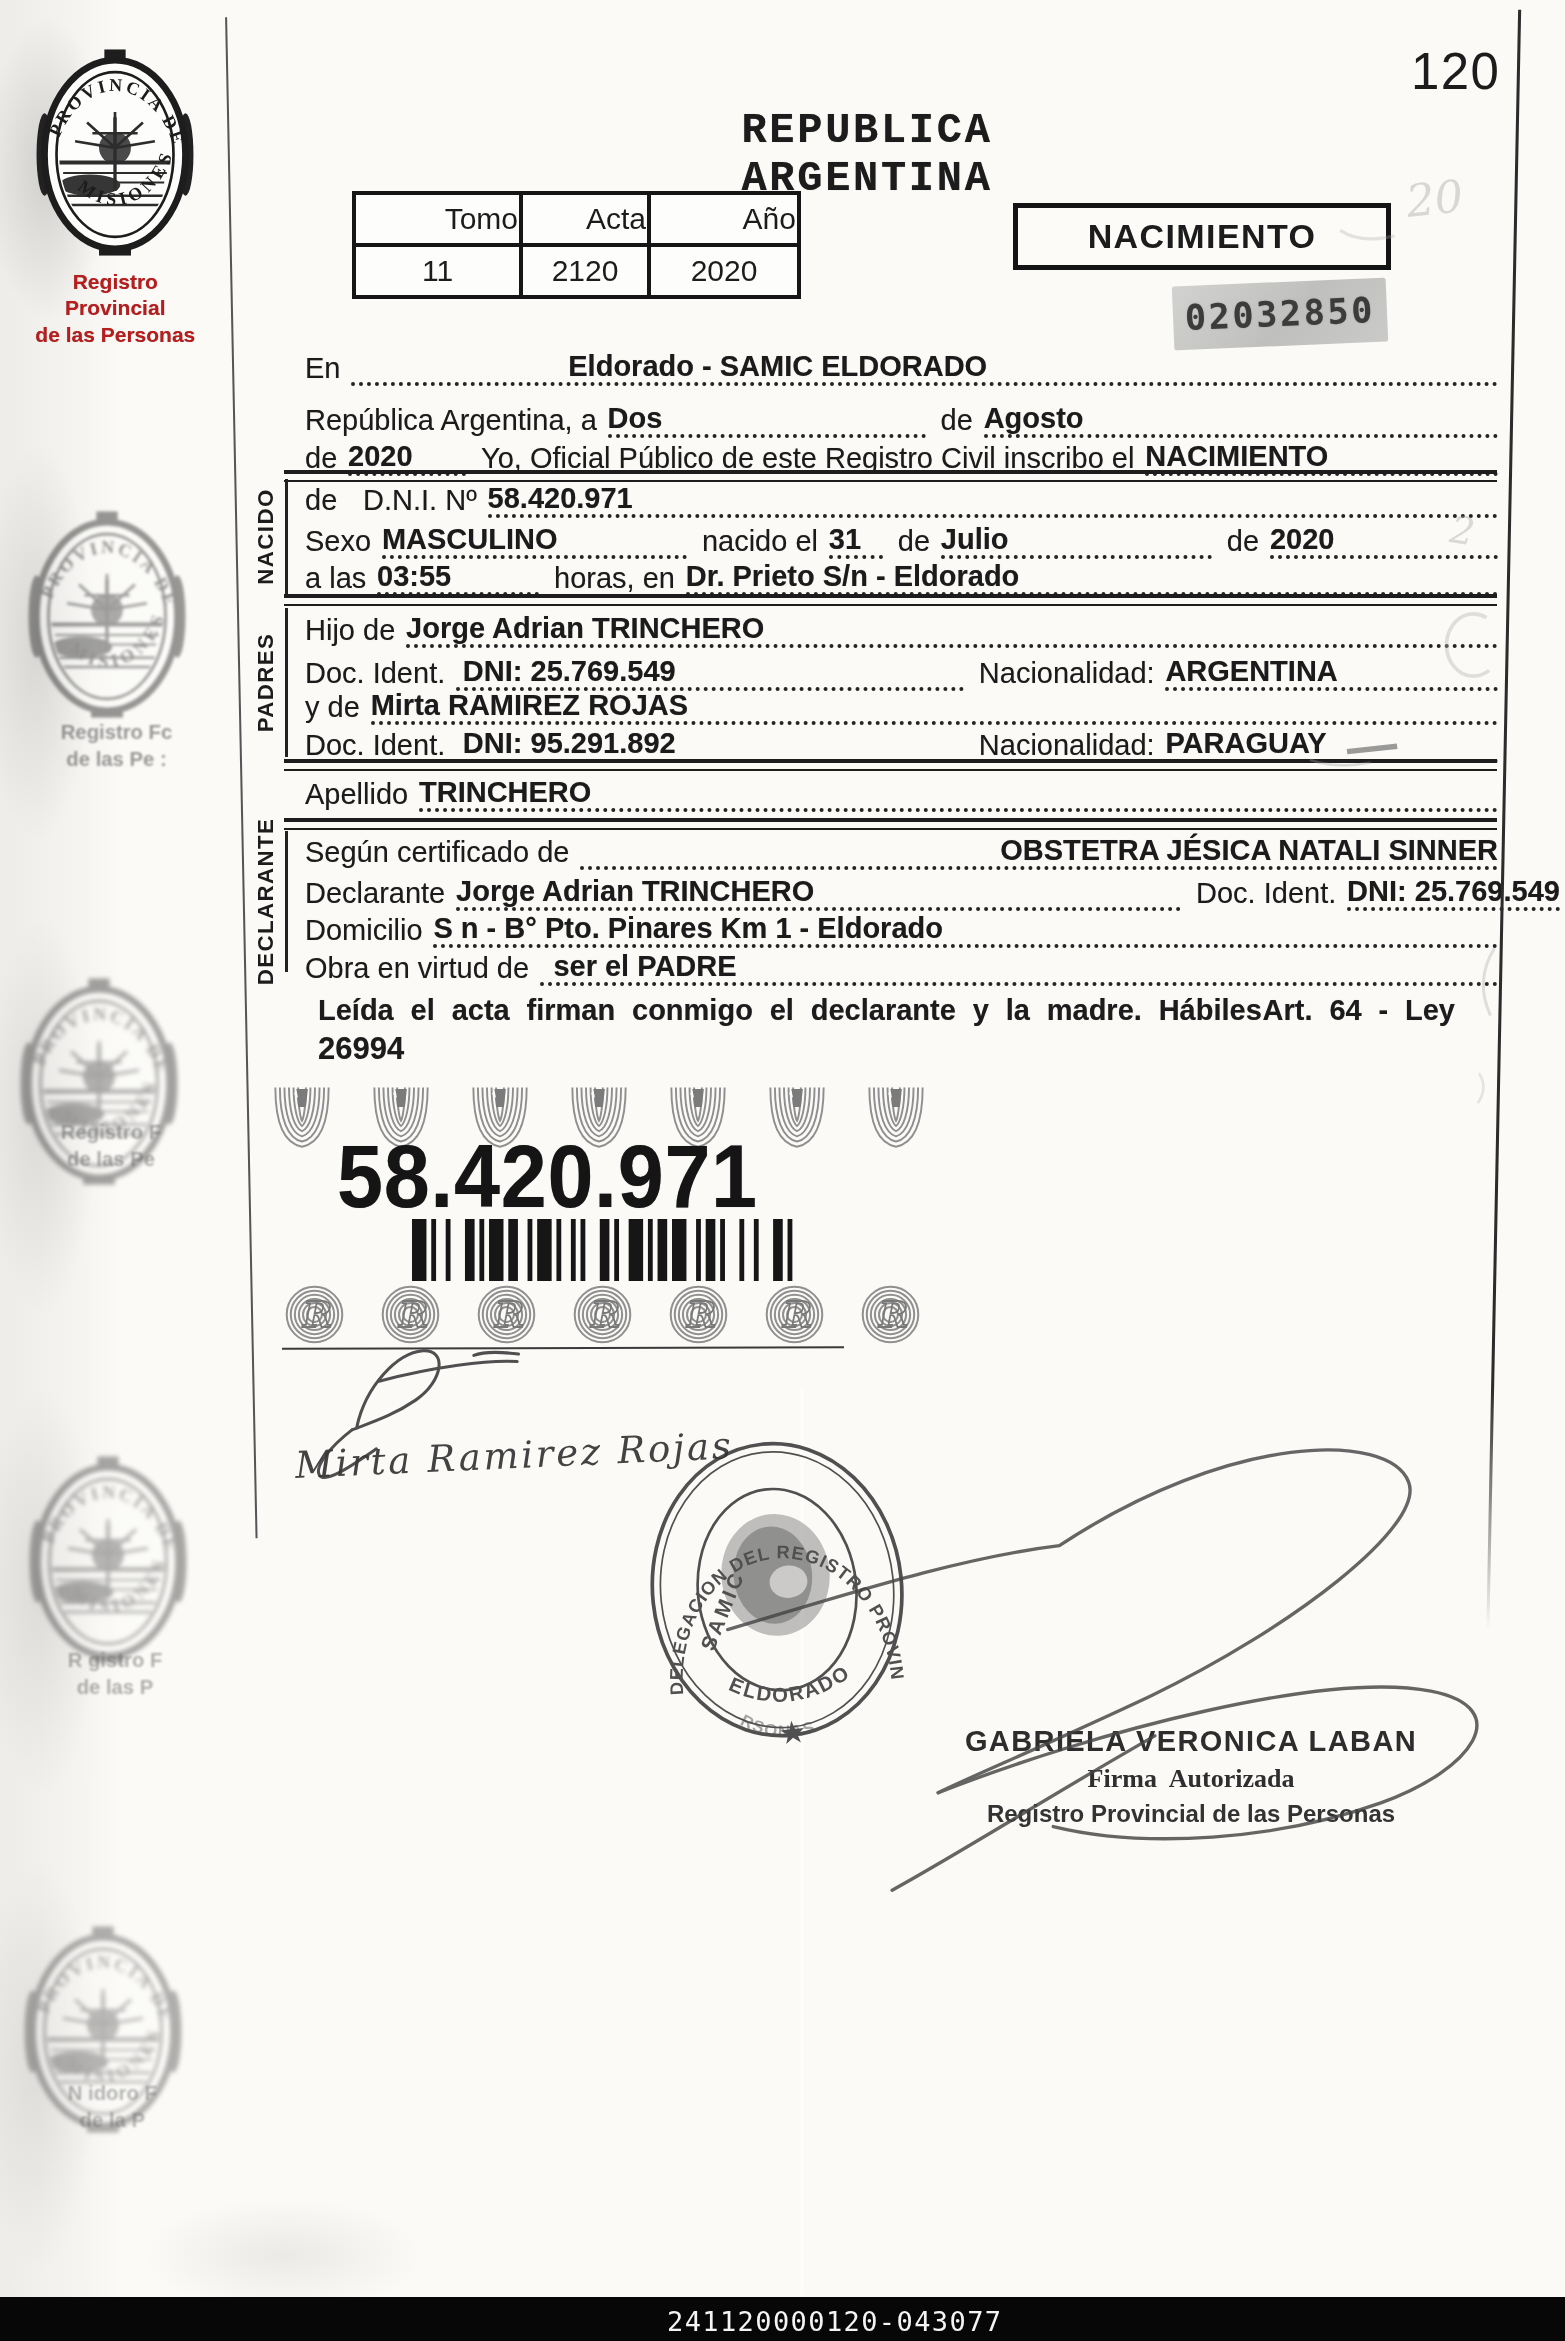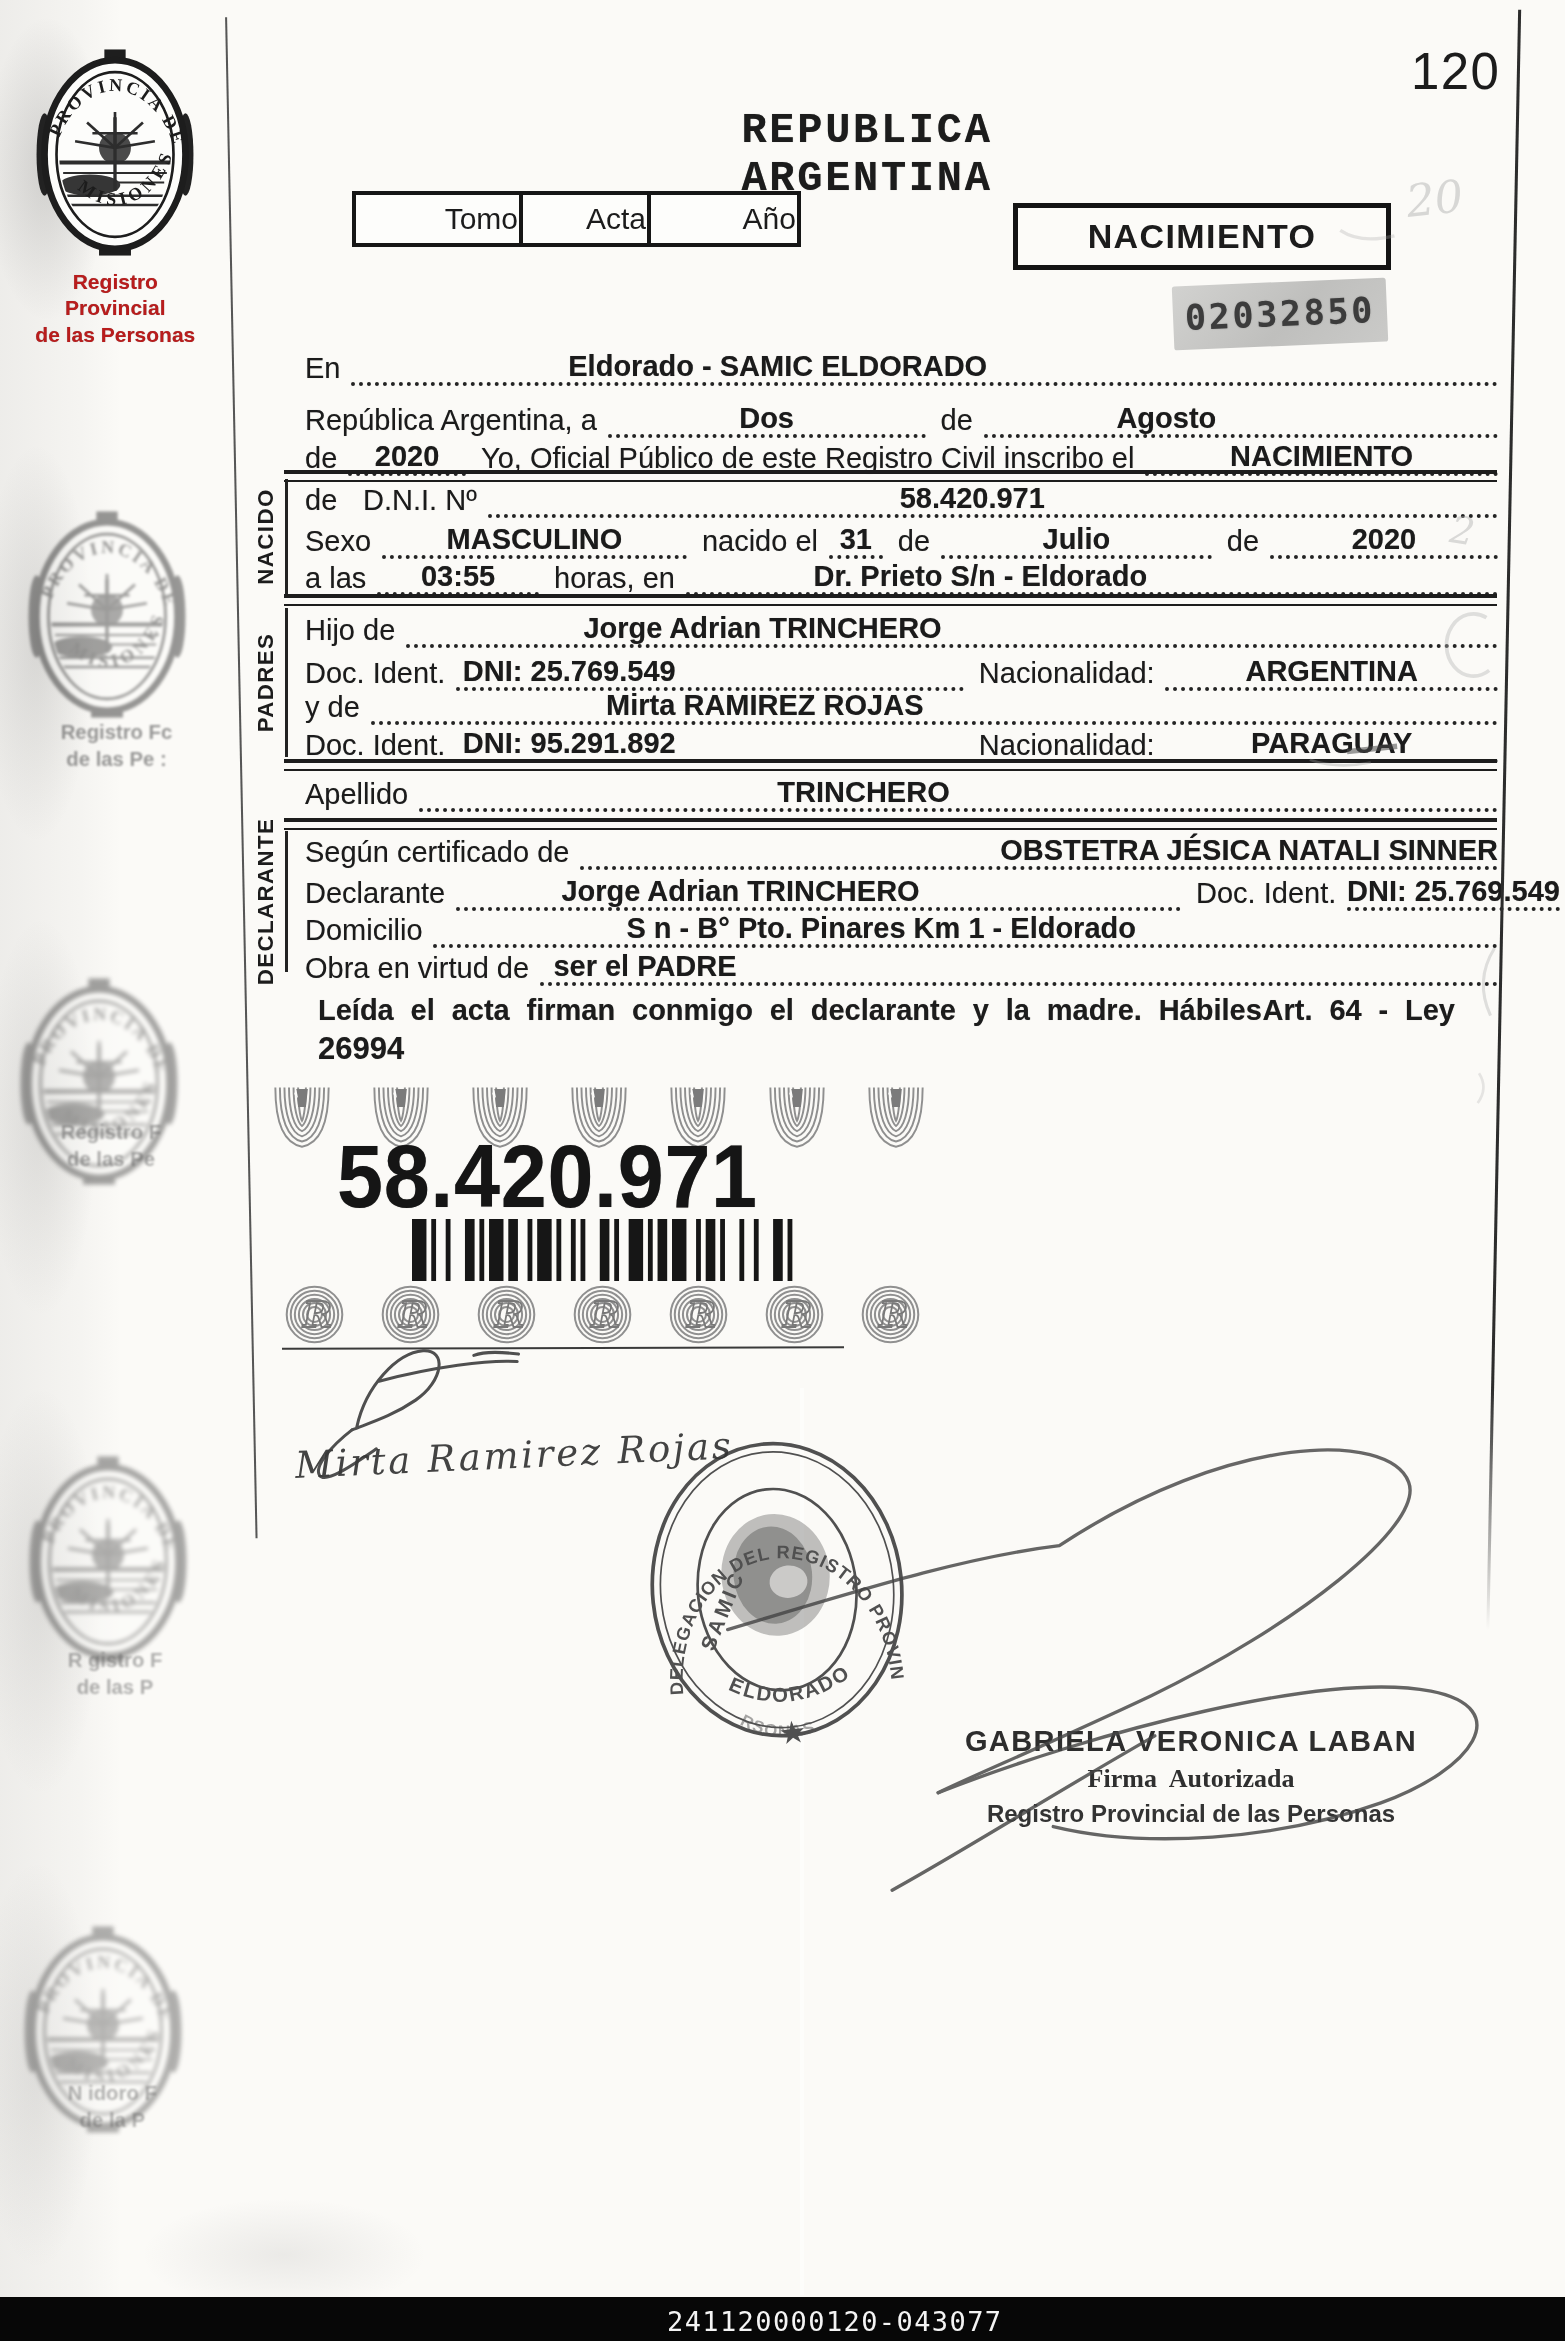--- a/index.html
+++ b/index.html
@@ -39,21 +39,21 @@
   
   .org-caption{left:20.3px;top:269px;width:190px;text-align:center;font-weight:bold;font-size:21px;line-height:1.25;
     color:#b91c1c;text-shadow:0 0 0.7px rgba(0,0,0,.4);}
   .faded-cap{position:absolute;width:203px;text-align:center;font-weight:bold;font-size:20.3px;line-height:1.35;
     color:#5c5c5c;filter:blur(1.1px);opacity:.62;}
   
   .row{position:absolute;left:305px;width:1193px;height:37px;display:flex;align-items:flex-end;
     font-size:29px;white-space:nowrap;color:#1b1b1b;}
   .lbl{padding:0 10.8px 1.4px 0;text-shadow:0 0 0.7px rgba(0,0,0,.35);}
   .lbl.mid{padding-left:15px;}
-  .slot{flex:1 1 auto;border-bottom:4.1px dotted #242424;font-weight:bold;text-align:center;
+  .slot{flex:1 1 auto;border-bottom:4.1px dotted #242424;font-weight:bold;
     line-height:1.05;padding-bottom:0.7px;text-shadow:0 0 0.7px rgba(0,0,0,.4);overflow:visible;}
   .hrule{position:absolute;left:284px;width:1213px;height:6.1px;border-top:4.1px solid #1d1d1d;border-bottom:2px solid #1d1d1d;}
   .vlabel{position:absolute;height:23px;display:flex;align-items:center;justify-content:center;
     transform:rotate(-90deg);font-weight:bold;font-size:22.3px;letter-spacing:1.4px;}
   .vrule{position:absolute;left:285px;width:2.7px;background:#222;}
   .closing{left:318px;top:994px;width:1137px;font-weight:bold;font-size:29px;line-height:1.15;
     word-spacing:8.8px;display:flex;text-shadow:0 0 0.7px rgba(0,0,0,.4);}
   .closing .art{margin-left:auto;white-space:nowrap;}
   .closing2{left:318px;top:1031px;font-weight:bold;font-size:31px;text-shadow:0 0 0.7px rgba(0,0,0,.4);}
   
@@ -189,20 +189,25 @@
   <div class="abs page-num">120</div>
   <div class="abs doc-title">REPUBLICA ARGENTINA</div>
 
   <table class="abs rec-table">
     <tbody>
         <tr>
       <td>Tomo</td>
       <td>Acta</td>
       <td>Año</td>
     </tr>
+    <tr>
+      <td>11</td>
+      <td>2120</td>
+      <td>2020</td>
+    </tr>
   </tbody>
     </table>
 
   <div class="abs act-box">NACIMIENTO</div>
   <div class="abs sticker">02032850</div>
 
   <div class="row" style="top:349px">
     <span class="lbl">En</span>
     <span class="slot" style="padding-left:217px;text-align:left">Eldorado - SAMIC ELDORADO</span>
   </div>

